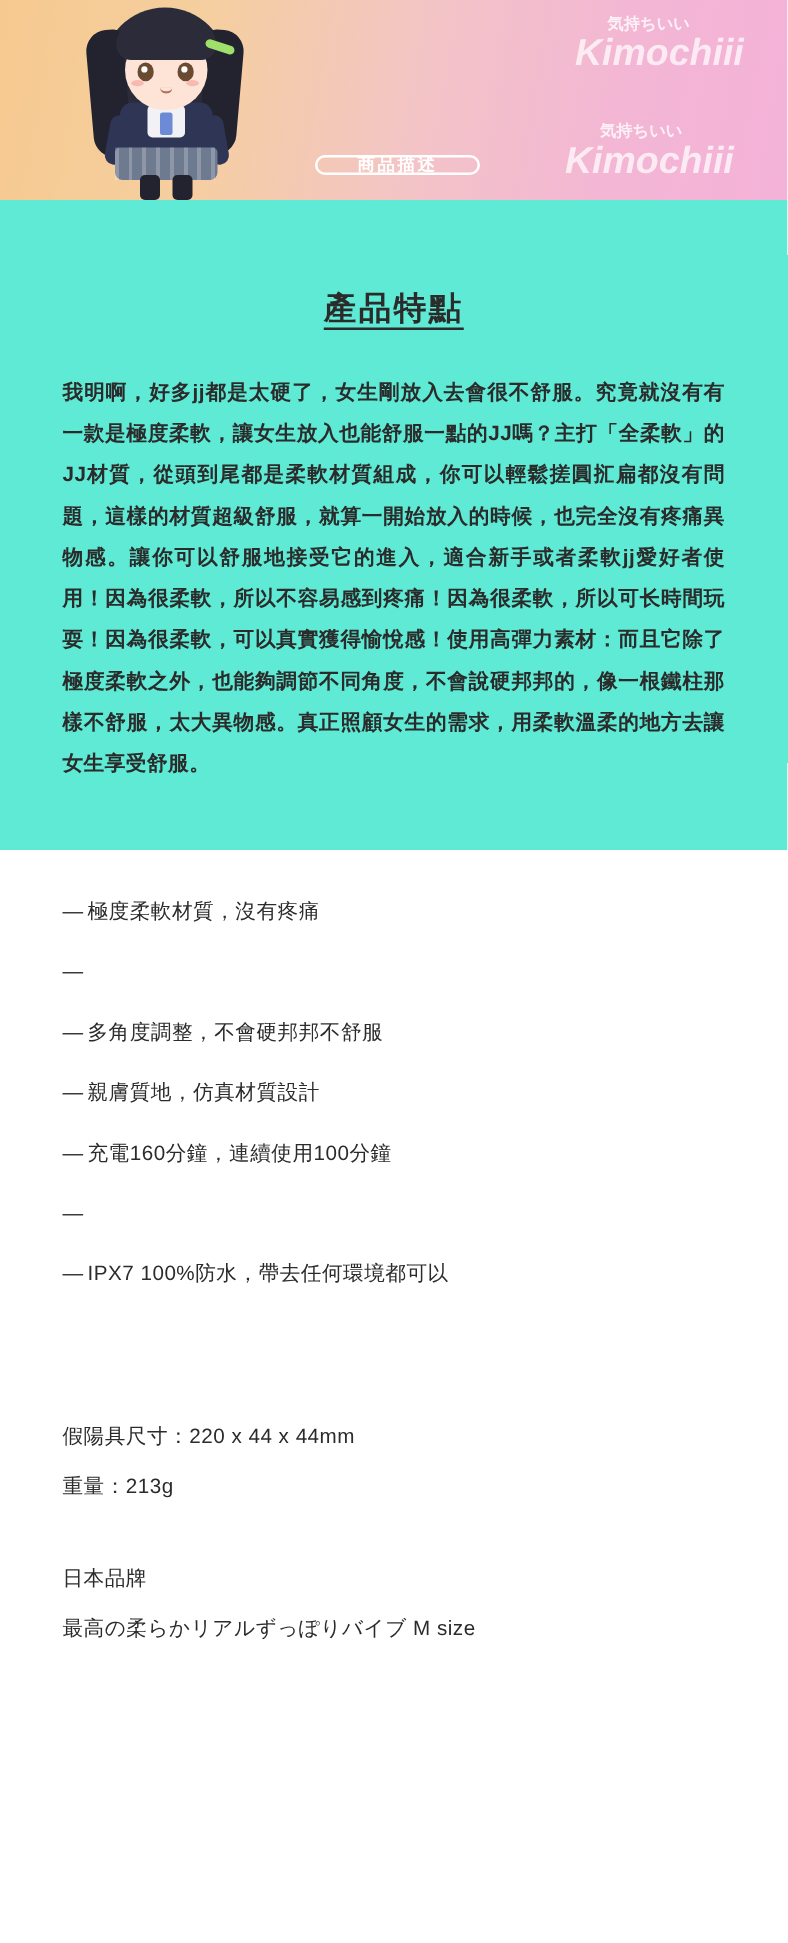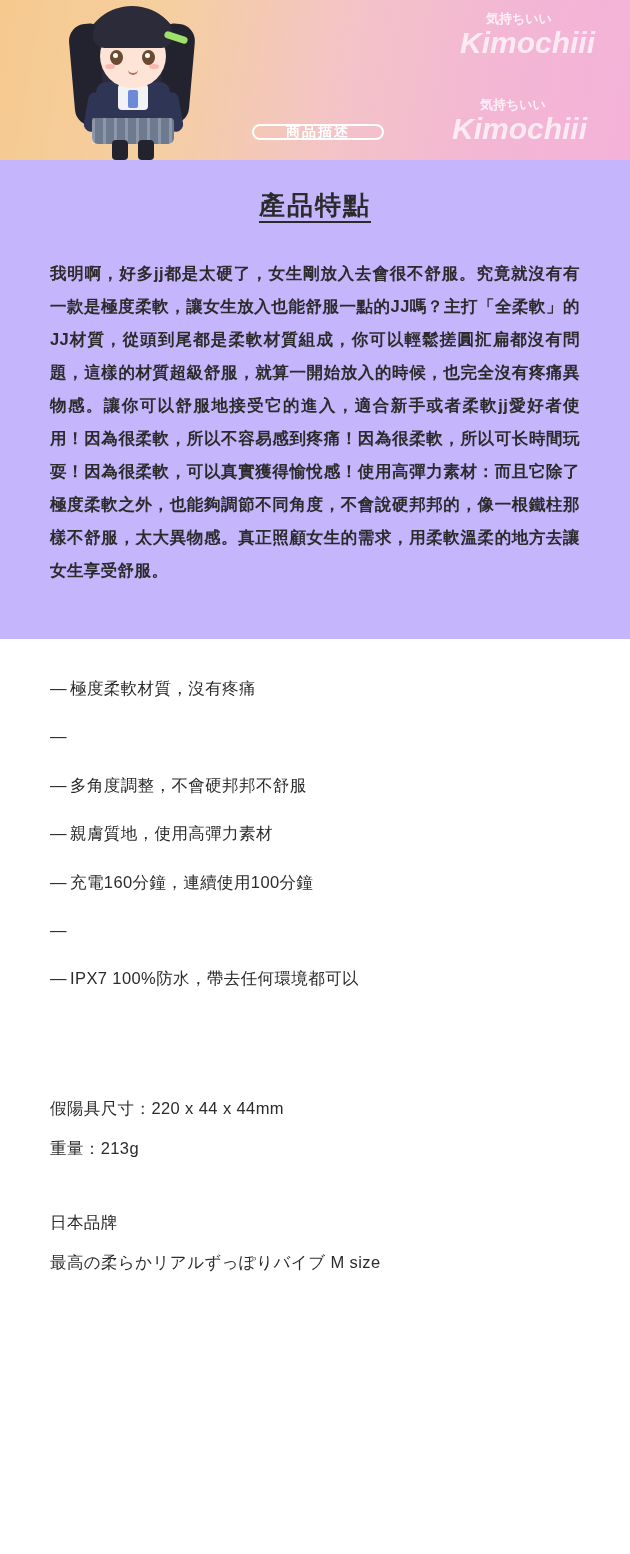--- a/index.html
+++ b/index.html
@@ -129,22 +129,22 @@
   .ch-leg.l { left: 52px; }
   .ch-leg.r { left: 78px; }
   .ch-arm {
     position: absolute; top: 92px; width: 15px; height: 40px; background: #2f3555; border-radius: 8px;
   }
   .ch-arm.l { left: 26px; transform: rotate(10deg); }
   .ch-arm.r { left: 106px; transform: rotate(-10deg); }
 
   
   .feature-block {
-    background: #c4b5fd;
-    padding: 28px 50px 52px 50px;
+    background: #5eead4;
+    padding: 69px 50px 52px 50px;
   }
   .feature-title {
     text-align: center;
     font-size: 26px;
     font-weight: bold;
     color: #2b2b2b;
     text-decoration: underline;
     text-underline-offset: 7px;
     margin: 0 0 34px 0;
     letter-spacing: 2px;
@@ -236,21 +236,21 @@
   </div>
   <div class="bullet-row">
     <span class="bullet-dash">—</span>
   </div>
   <div class="bullet-row">
     <span class="bullet-dash">—</span>
     <span>多角度調整，不會硬邦邦不舒服</span>
   </div>
   <div class="bullet-row">
     <span class="bullet-dash">—</span>
-    <span>親膚質地，使用高彈力素材</span>
+    <span>親膚質地，仿真材質設計</span>
   </div>
   <div class="bullet-row">
     <span class="bullet-dash">—</span>
     <span>充電160分鐘，連續使用100分鐘</span>
   </div>
   <div class="bullet-row">
     <span class="bullet-dash">—</span>
   </div>
   <div class="bullet-row">
     <span class="bullet-dash">—</span>

